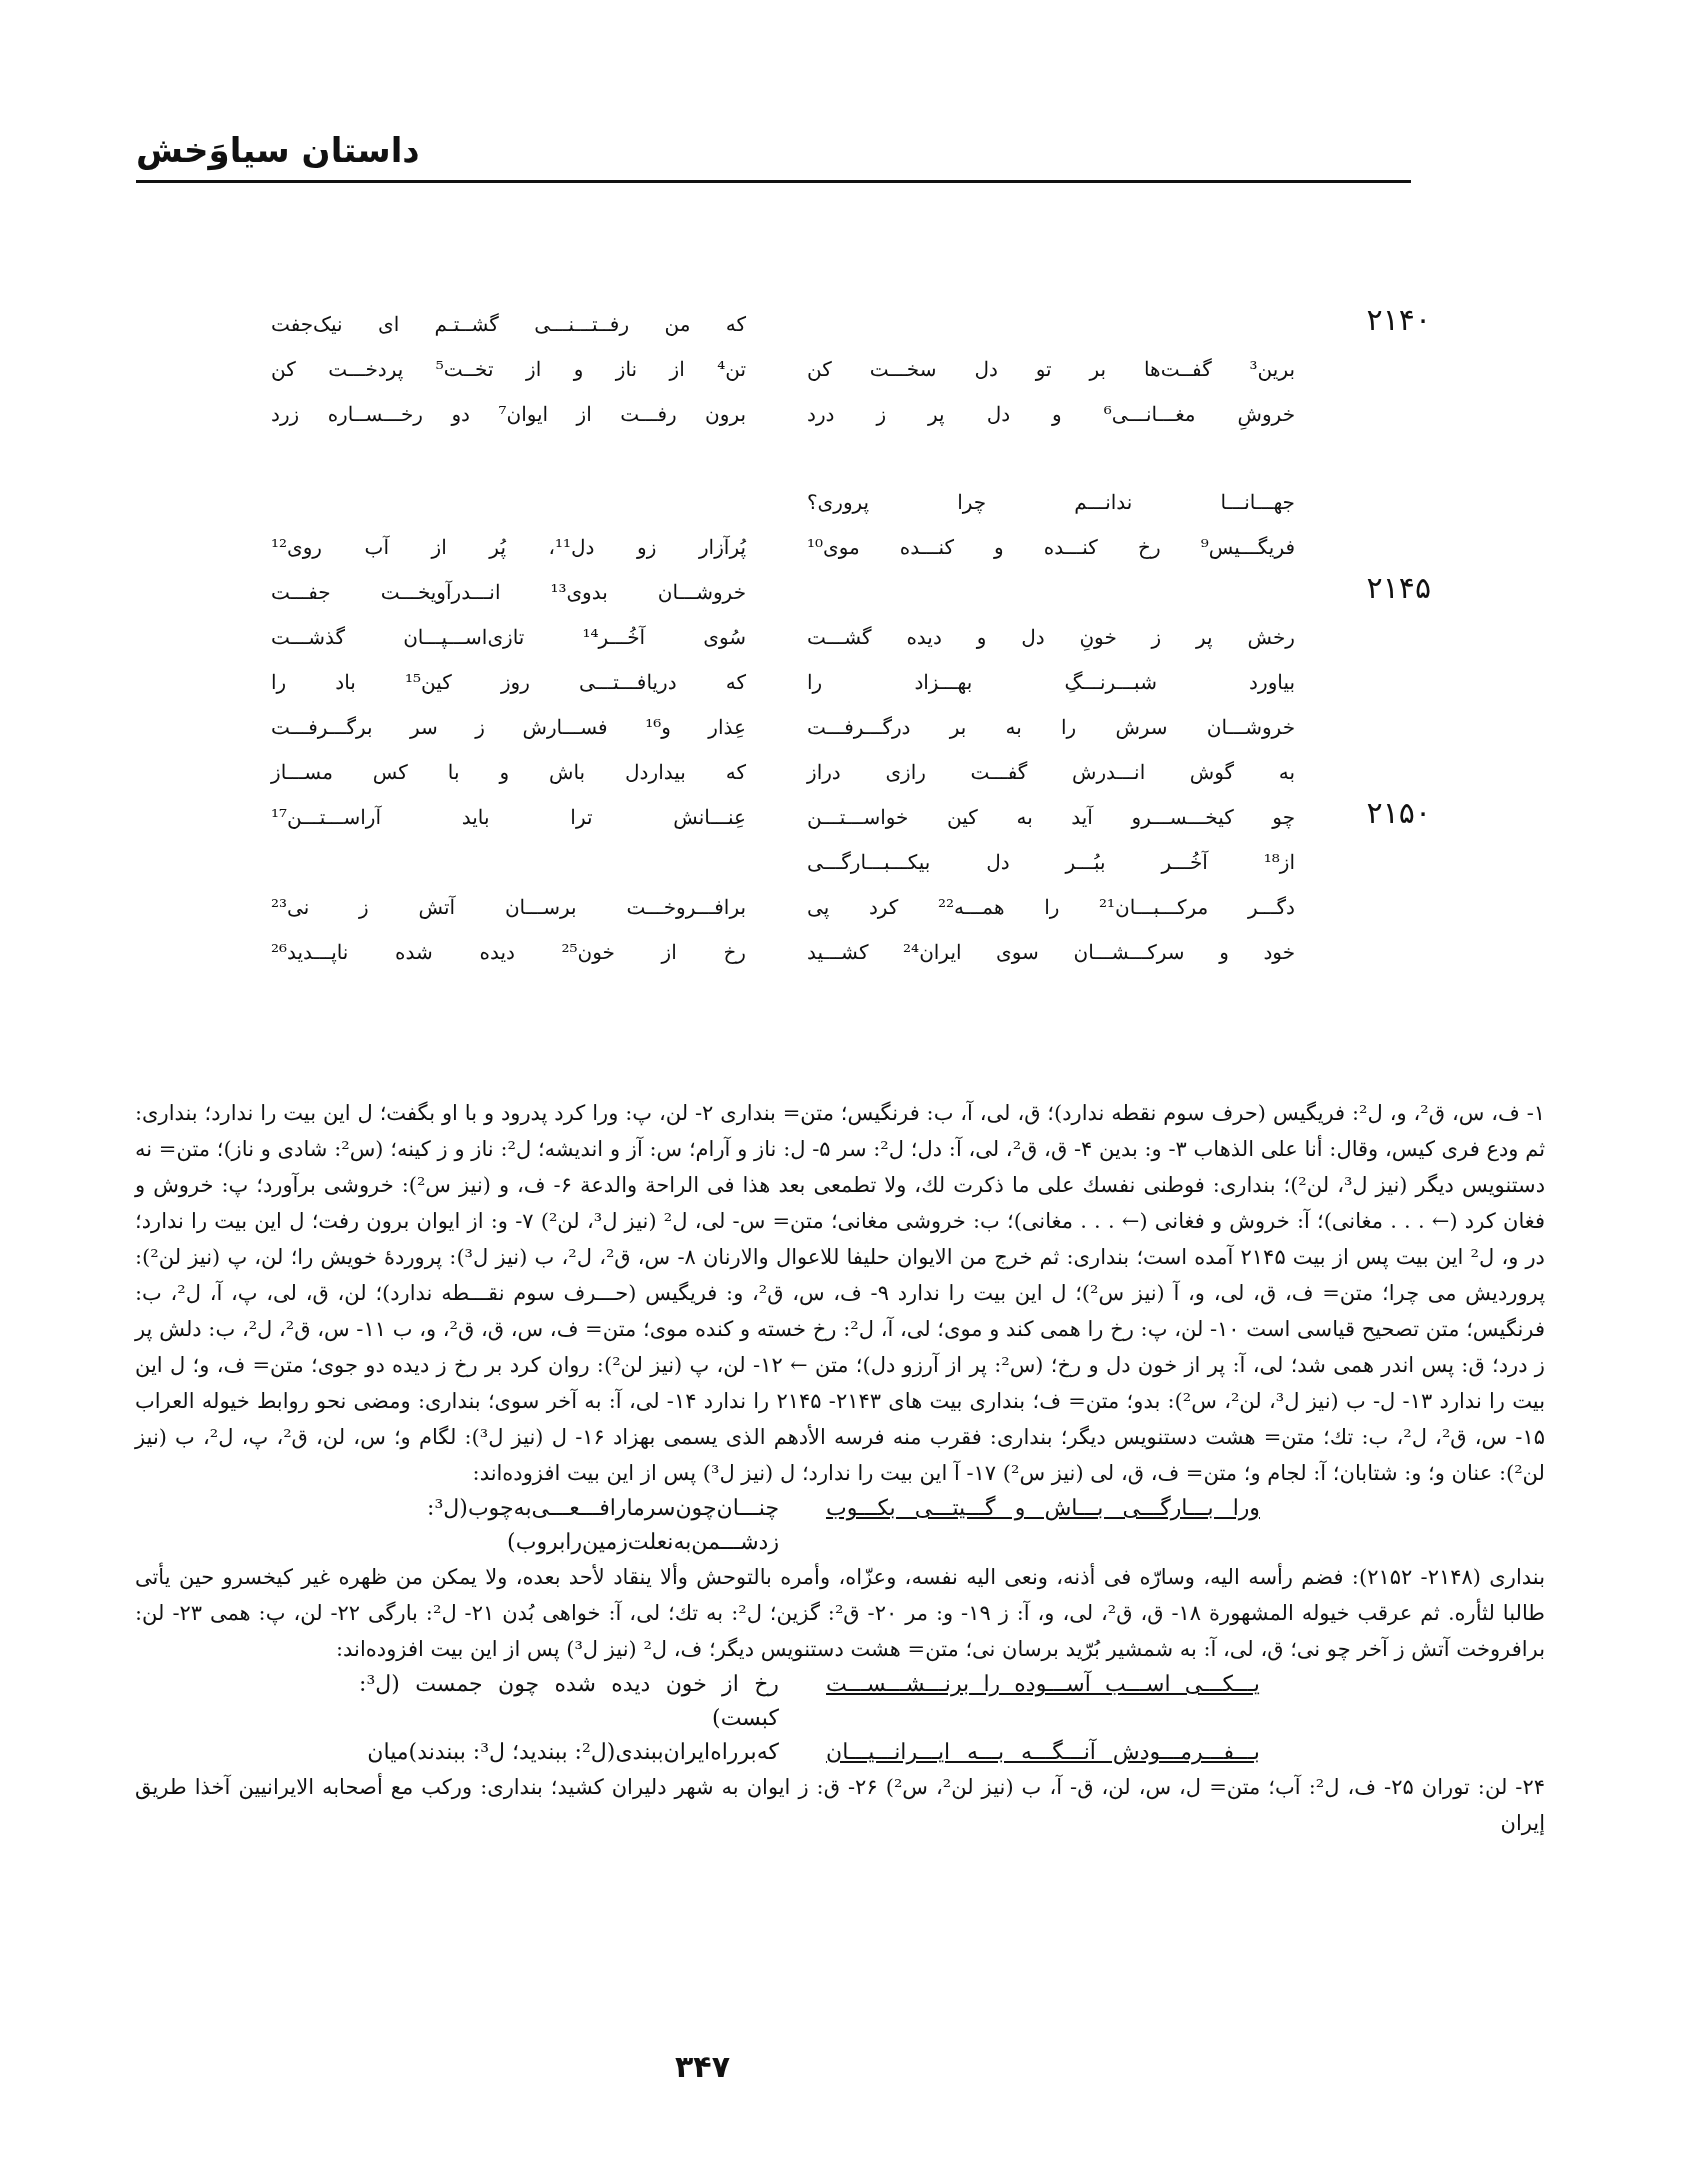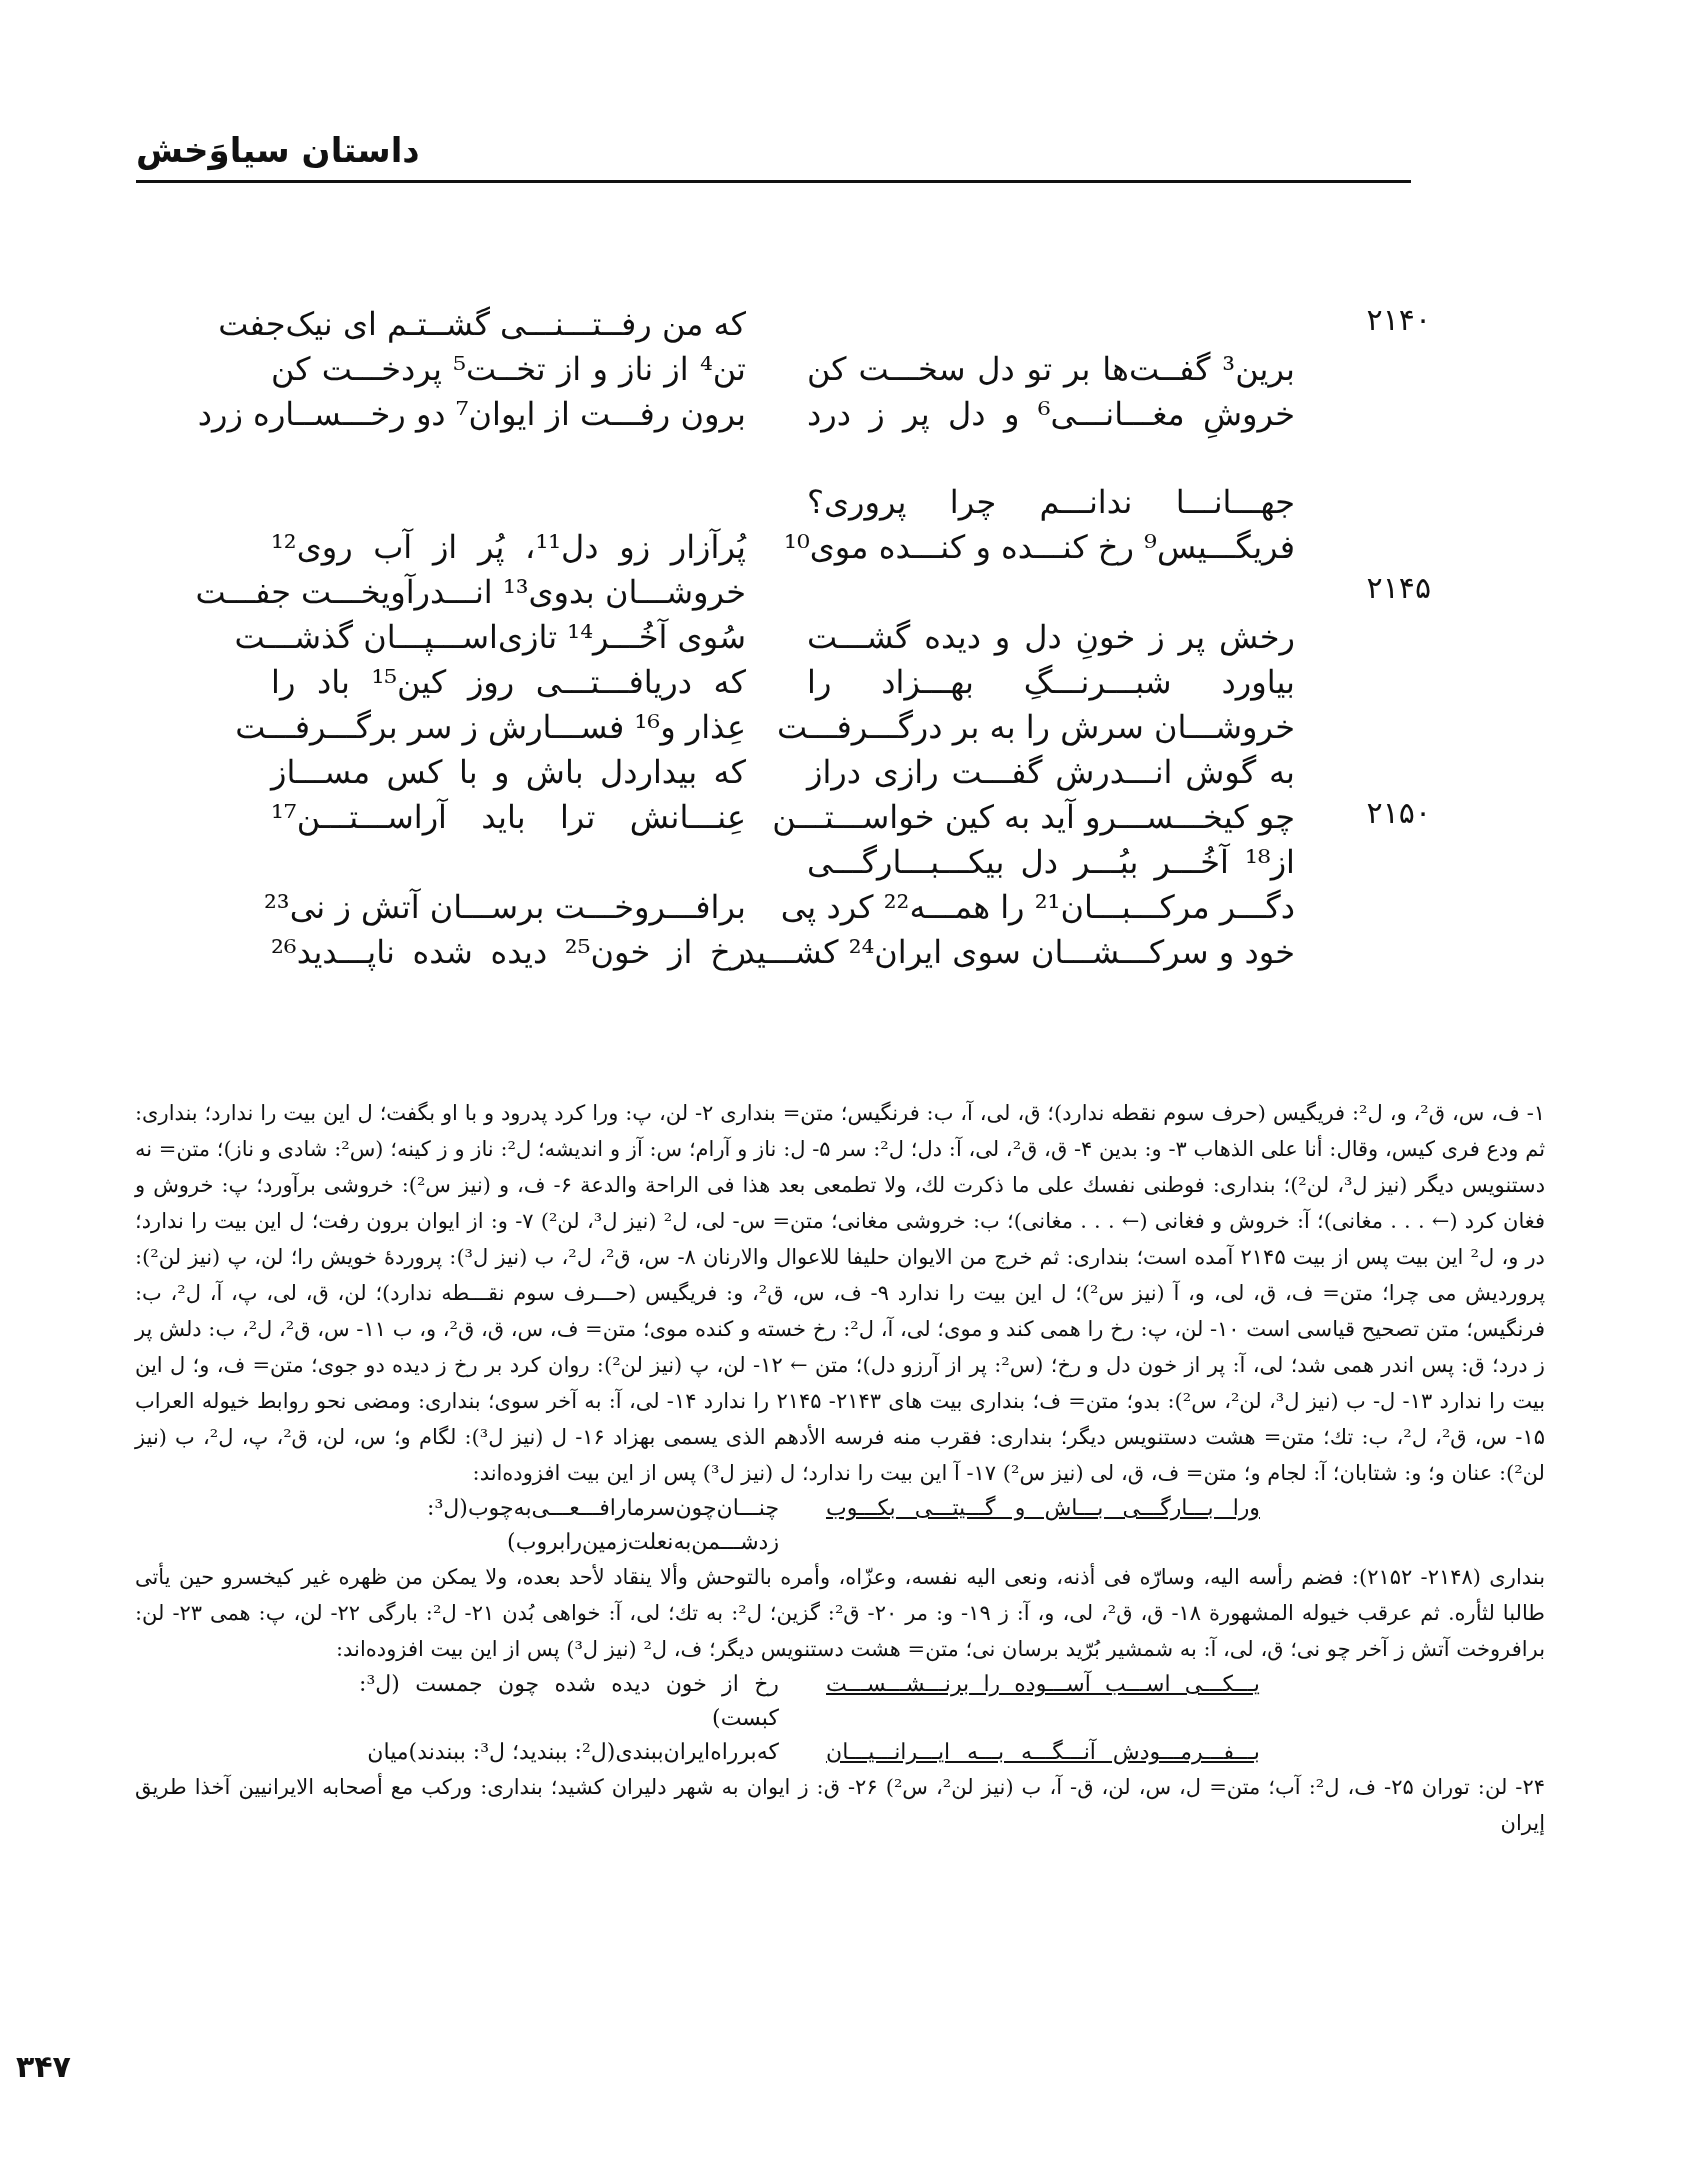--- a/index.html
+++ b/index.html
@@ -29,42 +29,42 @@
   .couplet {
     display: flex; direction: rtl; align-items: baseline;
     height: 45px; position: relative;
   }
   .couplet.gap-before { margin-top: 43px; }
   .verse-num {
     position: absolute; right: 0; width: 95px; 
     font-size: 30px; font-family: "DejaVu Sans", sans-serif;
   }
   .hemi {
-    font-size: 32px; line-height: 45px; white-space: nowrap;
+    font-size: 20px; line-height: 45px; white-space: nowrap;
     text-align: justify; text-align-last: justify;
   }
   .hemi-right { position: absolute; right: 136px; width: 488px; }
   .hemi-left  { position: absolute; right: 685px; width: 475px; }
 
   
   .notes {
     position: absolute; top: 1095px; left: 124px; width: 1410px;
     direction: rtl; font-size: 21px; line-height: 36px; text-align: justify; margin-left: 11px;
   }
   .notes p { margin: 0; }
   .note-block { margin-bottom: 12.2px; }
   .extra-verse {
     display: flex; direction: rtl; font-size: 22px; line-height: 34px;
     margin: 0;
   }
   .extra-verse .ev-a { width: 434px; text-align: justify; text-align-last: justify; margin-right: 285px; text-decoration: underline; }
   .extra-verse .ev-b { width: 420px; margin-right: 47px; }
 
   .page-number {
-    position: absolute; top: 2049px; left: 16px; width: 1397px; 
+    position: absolute; top: 2049px; left: 4px; width: 1397px; text-align: center;
     font-family: "DejaVu Sans", sans-serif; font-weight: bold; font-size: 30px;
   }
 </style>
 </head>
 <body>
 
 <div class="page">
 
   <div class="running-head">داستان سیاوَخش</div>
   <div class="head-rule"></div>

